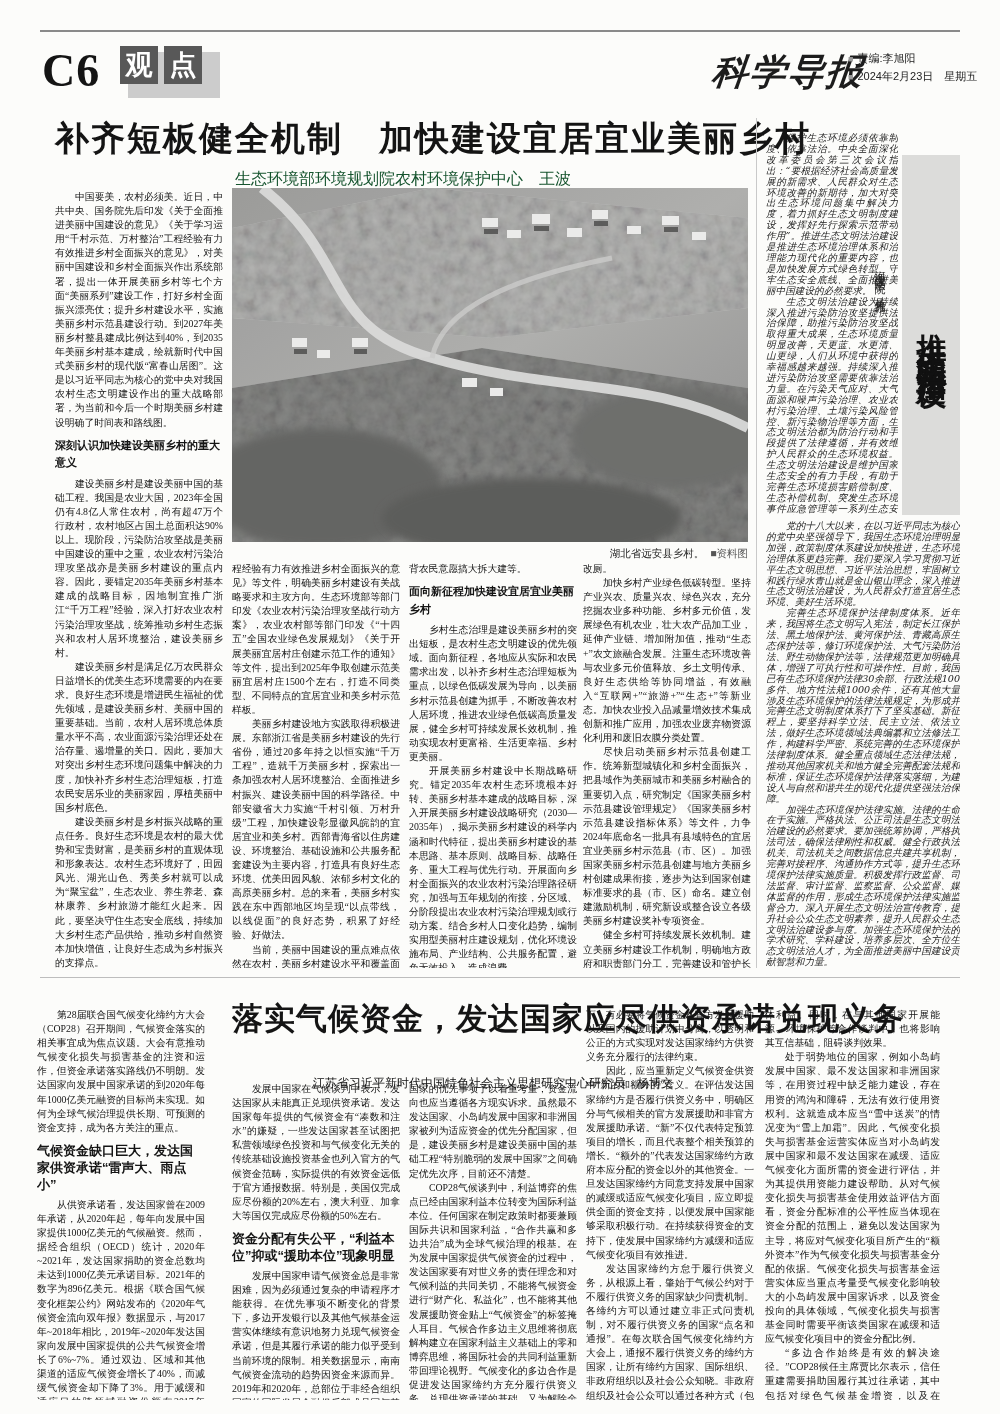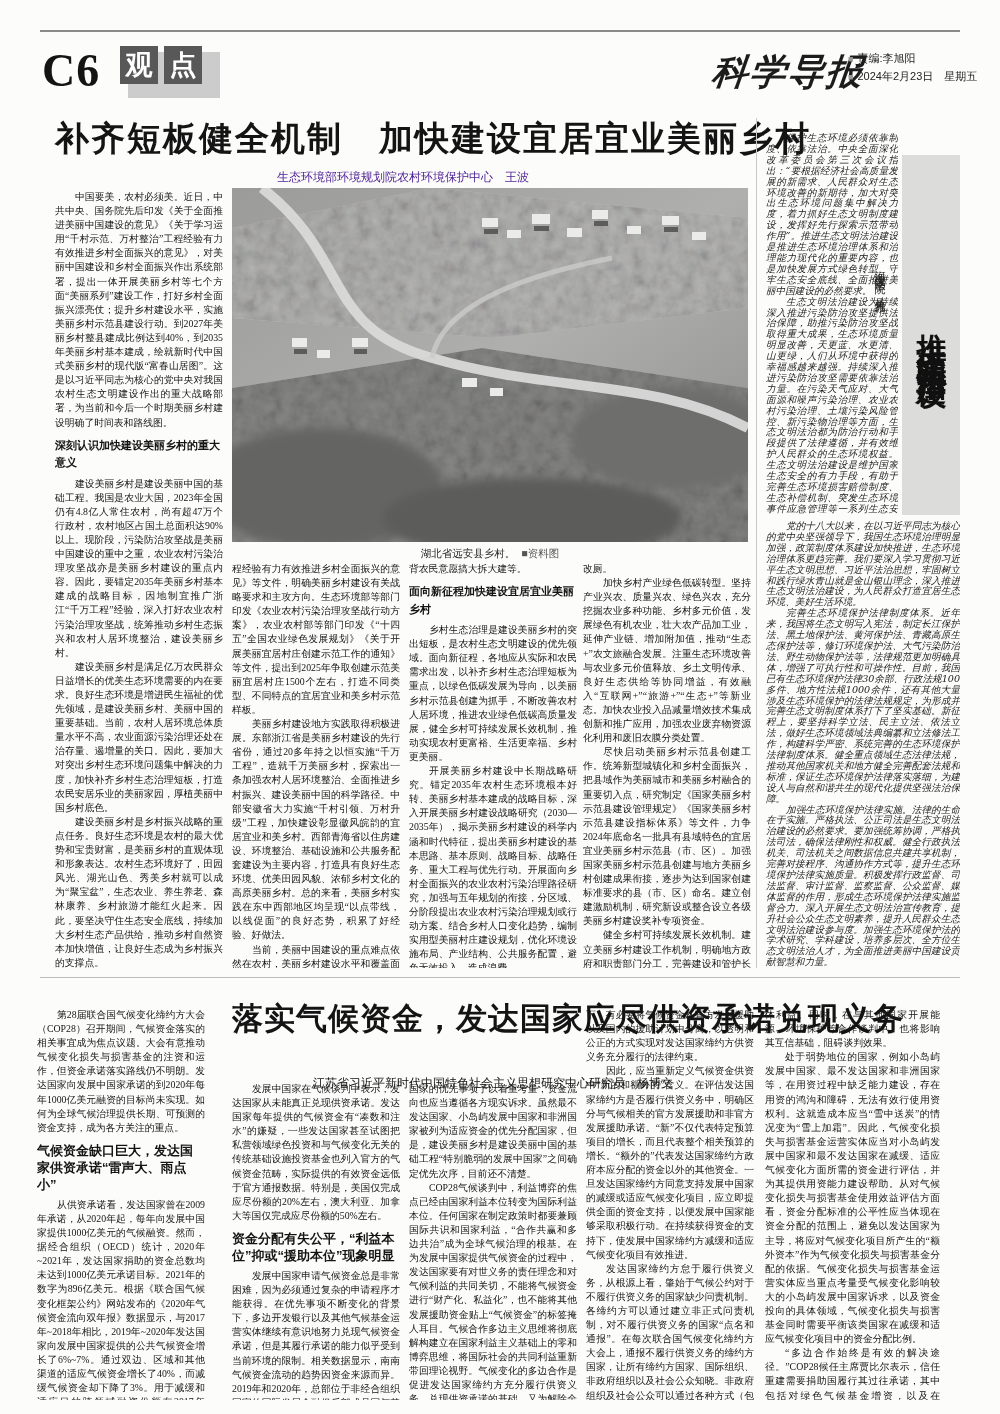--- a/index.html
+++ b/index.html
@@ -17,27 +17,27 @@
              font-weight:bold;font-size:27px;width:38px;height:38px;display:flex;
              align-items:center;justify-content:center;}
   .masthead{font-family:"DejaVu Serif",serif;font-style:italic;font-weight:bold;
             font-size:36px;transform:skewX(-6deg);letter-spacing:2px;color:#1c1c1c;}
   .edline{font-family:"Liberation Sans",sans-serif;font-size:11px;color:#222;line-height:17px;white-space:nowrap;}
   .sq{color:#9a9a9a;font-size:9px;margin-right:4px;}
 
   
   .main-hl{font-family:"Liberation Sans",sans-serif;font-weight:900;font-size:34px;
            letter-spacing:2px;text-align:center;white-space:nowrap;}
-  .main-by{font-size:12px;text-align:center;color:#4c1d95;}
+  .main-by{font-size:16px;text-align:center;color:#14532d;}
   .col{overflow:hidden;}
   .col p{margin:0;font-size:9.8px;line-height:14.1px;text-align:justify;text-indent:20px;}
   .col p.cont{text-indent:0;}
   .col .inhead{font-family:"Liberation Sans",sans-serif;font-weight:bold;font-size:11px;
                line-height:17.5px;margin:7px 0 5px 0;text-indent:0;}
-  .caption{font-size:10.5px;text-align:center;color:#222;}
+  .caption{font-size:10.5px;text-align:right;color:#222;}
   .caption .credit{color:#555;margin-left:6px;}
 
   
   .sb p{margin:0;font-family:"DejaVu Serif",serif;font-style:italic;font-size:9.6px;
         line-height:10.9px;text-align:justify;text-indent:20px;color:#1b1b1b;}
   .sb p.cont{text-indent:0;}
   .sb-titlebox{background:#dcdcda;display:flex;align-items:center;justify-content:center;}
   .sb-title{writing-mode:vertical-rl;font-family:"Liberation Sans",sans-serif;font-weight:600;
             font-size:30px;letter-spacing:5px;color:#111;}
   .sb-author{writing-mode:vertical-rl;font-family:"Liberation Sans",sans-serif;font-size:11px;

